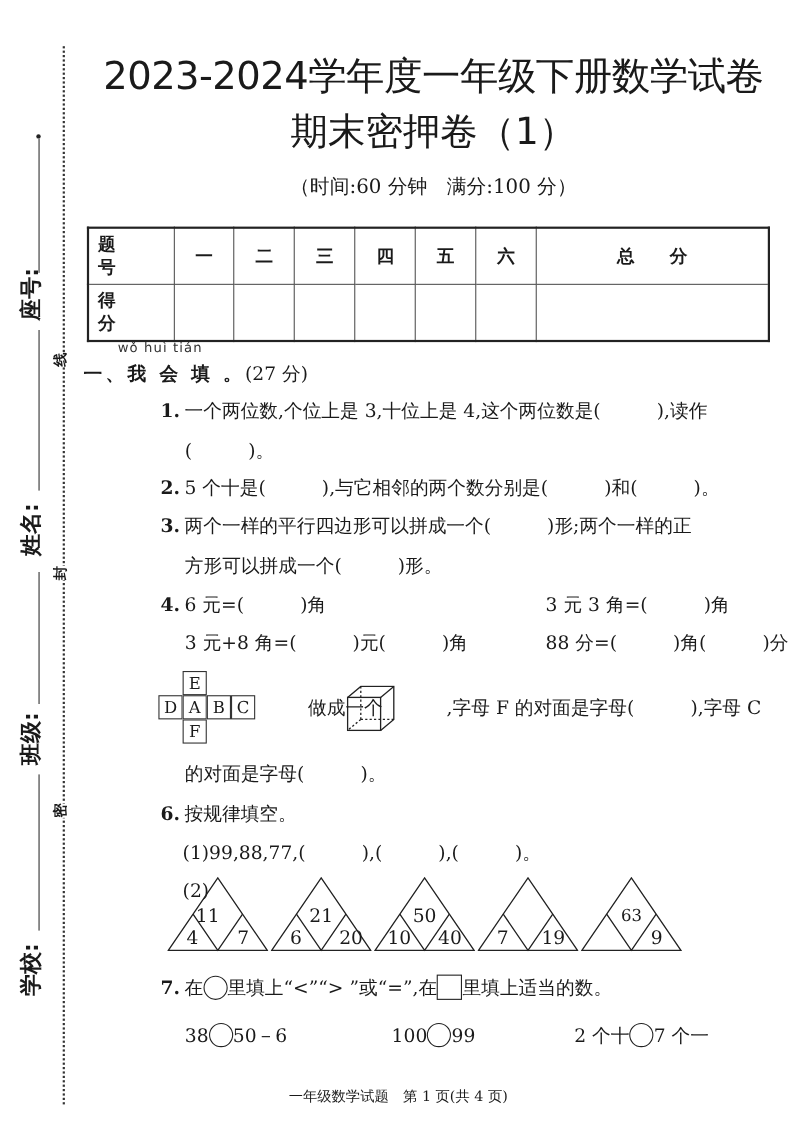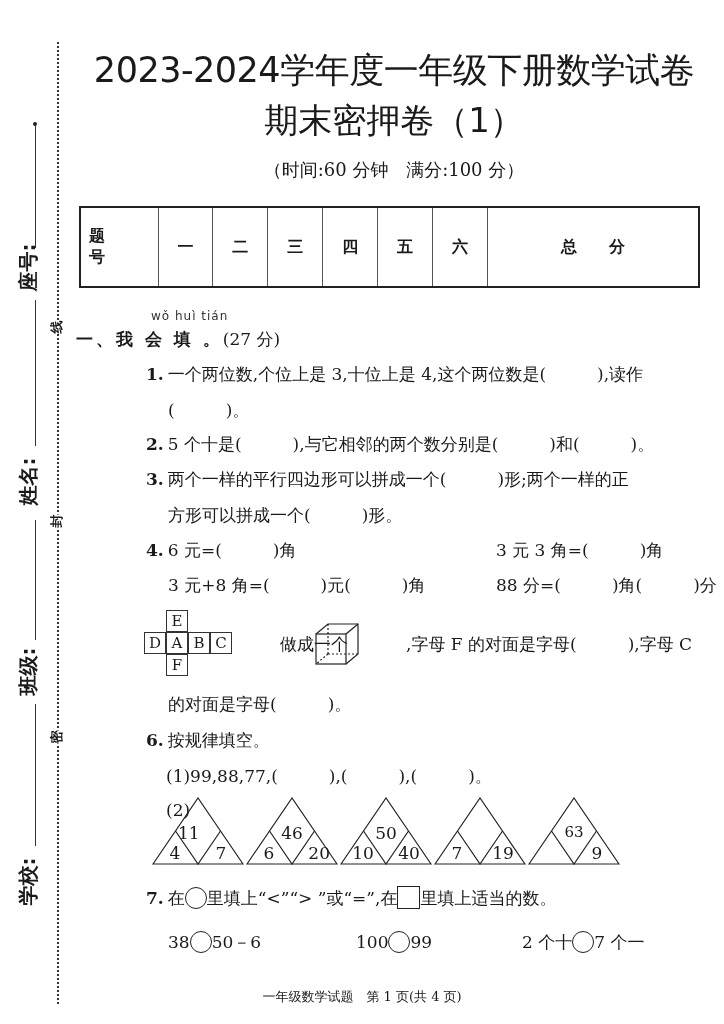--- a/index.html
+++ b/index.html
@@ -18,21 +18,21 @@
   .title2 { position: absolute; left: 64px; top: 96px; width: 660px; text-align: center; font-family: "DejaVu Sans", "Liberation Sans", sans-serif; font-size: 34px; line-height: 48px; }
   .subtitle { position: absolute; left: 64px; top: 157px; width: 660px; text-align: center; font-size: 18px; line-height: 26px; }
   .subtitle span { margin: 0 6px; }
 
   
   .score-table { position: absolute; left: 79px; top: 206px; width: 621px; height: 82px; border-collapse: collapse; border: 2px solid #222; }
   .score-table td { border: 1px solid #555; text-align: center; font-size: 16px; font-family: "DejaVu Sans", sans-serif; font-weight: bold; height: 40px; }
   .score-table td.hd { width: 78px; text-align: left; padding: 4px 8px; }
 
   
-  .pinyin { position: absolute; left: 107px; top: 309px; font-family: "DejaVu Sans", sans-serif; font-size: 12px; letter-spacing: 1px; color: #333; margin-left: 44px; }
+  .pinyin { position: absolute; left: 107px; top: 309px; font-family: "DejaVu Sans", sans-serif; font-size: 12px; letter-spacing: 1px; color: #333; }
   .section-head { position: absolute; left: 76px; top: 328px; font-size: 17px; font-weight: bold; font-family: "DejaVu Sans", sans-serif; letter-spacing: 3px; }
   .section-head .pts { font-weight: normal; letter-spacing: 0; font-family: "DejaVu Serif", serif; }
   .line { position: absolute; font-size: 17px; line-height: 24px; white-space: nowrap; margin-left: 46px; }
   .qn { font-weight: bold; font-family: "DejaVu Serif", serif; margin-right: 4px; }
 
   
   .net { position: absolute; left: 144px; top: 610px; width: 88px; height: 66px; }
   .net .cell { position: absolute; width: 22px; height: 22px; border: 1px solid #333; font-size: 15px; text-align: center; line-height: 20px; background: #fff; }
   .cube { position: absolute; left: 315px; top: 623px; }
 
@@ -74,20 +74,30 @@
   <tbody>
       <tr>
     <td class="hd">题　　号</td>
     <td>一</td>
     <td>二</td>
     <td>三</td>
     <td>四</td>
     <td>五</td>
     <td>六</td>
     <td>总　　分</td>
+  </tr>
+  <tr>
+    <td class="hd">得　　分</td>
+    <td></td>
+    <td></td>
+    <td></td>
+    <td></td>
+    <td></td>
+    <td></td>
+    <td></td>
   </tr>
 </tbody>
   </table>
 
 <div class="pinyin">wǒ huì tián</div>
 <div class="section-head">
   <span>一、我 会 填 。</span><span class="pts">(27 分)</span>
 </div>
 
 <div class="line" style="left:100px;top:362px;">
@@ -156,21 +166,21 @@
   <div style="position:absolute;left:8px;top:46px;width:30px;text-align:center;font-size:17px;">4</div>
   <div style="position:absolute;left:54px;top:46px;width:30px;text-align:center;font-size:17px;">7</div>
 </div>
 <div class="tri-wrap" style="left:246px;">
   <svg width="92" height="68" viewBox="0 0 92 68" style="position:absolute;left:0;top:0">
     <g fill="none" stroke="#222" stroke-width="1.2">
         <polygon points="1,67 46,1 91,67"></polygon>
         <polyline points="23.5,34 46,67 68.5,34"></polyline>
       </g>
   </svg>
-  <div style="position:absolute;left:26px;top:26px;width:40px;text-align:center;font-size:17px;">46</div>
+  <div style="position:absolute;left:26px;top:26px;width:40px;text-align:center;font-size:17px;">21</div>
   <div style="position:absolute;left:8px;top:46px;width:30px;text-align:center;font-size:17px;">6</div>
   <div style="position:absolute;left:54px;top:46px;width:30px;text-align:right;font-size:17px;">20</div>
 </div>
 <div class="tri-wrap" style="left:340px;">
   <svg width="92" height="68" viewBox="0 0 92 68" style="position:absolute;left:0;top:0">
     <g fill="none" stroke="#222" stroke-width="1.2">
         <polygon points="1,67 46,1 91,67"></polygon>
         <polyline points="23.5,34 46,67 68.5,34"></polyline>
       </g>
   </svg>

